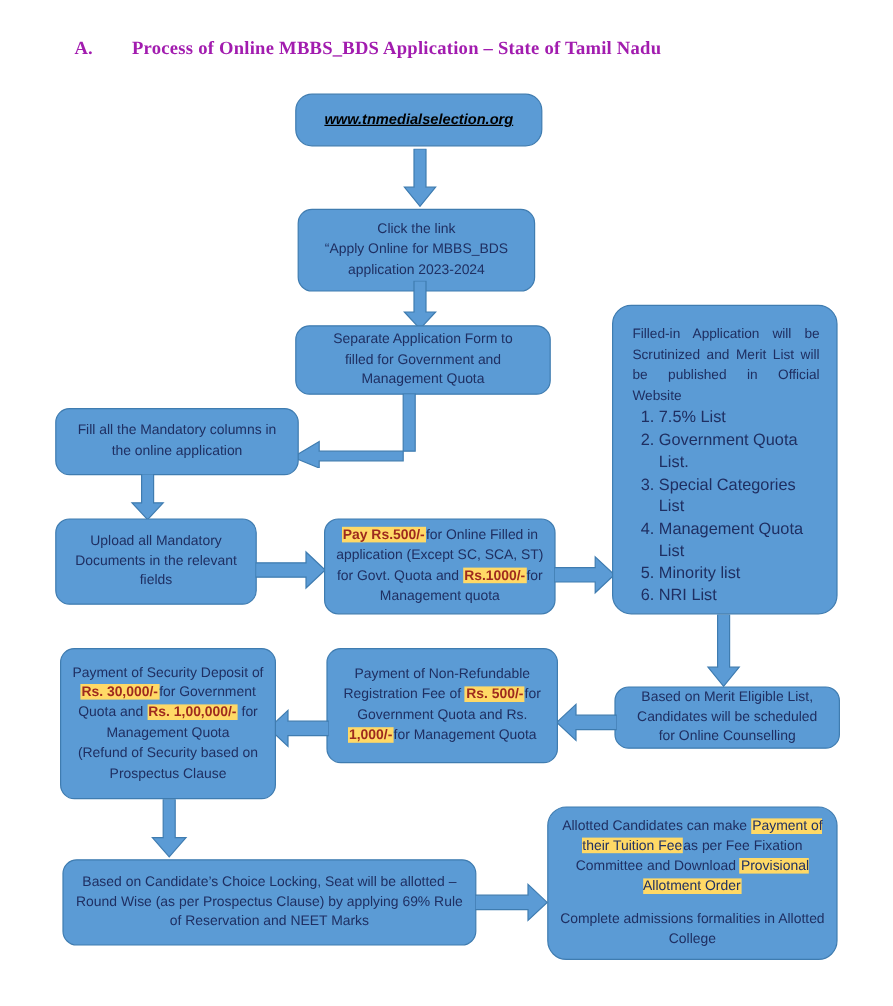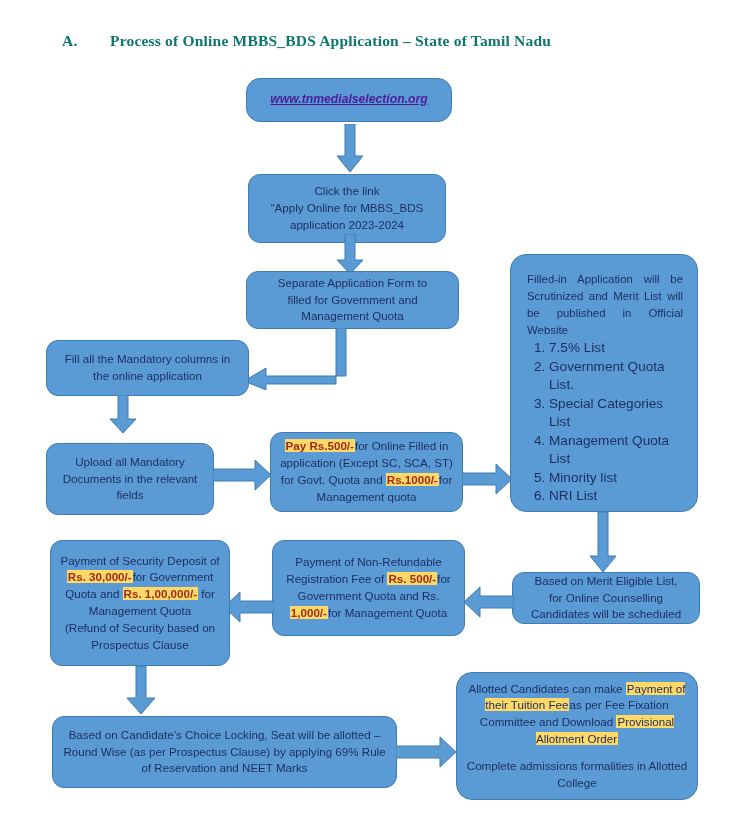--- a/index.html
+++ b/index.html
@@ -17,21 +17,21 @@
     background: #ffffff;
     overflow: hidden;
   }
   .title {
     position: absolute;
     left: 62px;
     top: 32px;
     font-family: "Liberation Serif", serif;
     font-size: 15.5px;
     font-weight: bold;
-    color: #0f766e;
+    color: #a21caf;
     letter-spacing: 0.2px;
     white-space: nowrap;
   }
   .title .marker {
     display: inline-block;
     width: 48px;
   }
   .box {
     position: absolute;
     box-sizing: border-box;
@@ -48,21 +48,21 @@
     text-align: center;
     padding: 6px 9px;
     box-shadow: 0 0 0 0 rgba(0,0,0,0);
   }
   .box.radius-lg { border-radius: 16px; }
   .box .line { width: 100%; }
   .url-box {
     border-radius: 14px;
   }
   .url-text {
-    color: #4c1d95;
+    color: #000000;
     font-weight: bold;
     font-style: italic;
     text-decoration: underline;
     font-size: 12.2px;
   }
   .hl {
     background: #ffd966;
     color: #9e2a1e;
     font-weight: bold;
     padding: 0 1px;
@@ -147,21 +147,21 @@
     <span class="line">Fill all the Mandatory columns in</span>
     <span class="line">the online application</span>
   </div>
 
   <div class="arrow" style="left:108px; top:395px;">
     <svg width="30" height="40" viewBox="0 0 30 40">
       <polygon points="10,0 20,0 20,24 28,24 15,38 2,24 10,24" fill="#5b9bd5" stroke="#3f7cb0" stroke-width="1"></polygon>
     </svg>
   </div>
 
-  <div class="box" style="left:46px; top:443px; width:168px; height:72px;">
+  <div class="box" style="left:46px; top:432px; width:168px; height:72px;">
     <span class="line">Upload all Mandatory</span>
     <span class="line">Documents in the relevant</span>
     <span class="line">fields</span>
   </div>
 
   <div class="arrow" style="left:213px; top:458px;">
     <svg width="60" height="34" viewBox="0 0 60 34">
       <polygon points="0,11 42,11 42,2 58,17 42,32 42,23 0,23" fill="#5b9bd5" stroke="#3f7cb0" stroke-width="1"></polygon>
     </svg>
   </div>
@@ -189,22 +189,22 @@
   </div>
 
   <div class="arrow" style="left:588px; top:512px;">
     <svg width="30" height="62" viewBox="0 0 30 62">
       <polygon points="10,0 20,0 20,44 28,44 15,60 2,44 10,44" fill="#5b9bd5" stroke="#3f7cb0" stroke-width="1"></polygon>
     </svg>
   </div>
 
   <div class="box" style="left:512px; top:572px; width:188px; height:52px;">
     <span class="line">Based on Merit Eligible List,</span>
+    <span class="line">Candidates will be scheduled</span>
     <span class="line">for Online Counselling</span>
-    <span class="line">Candidates will be scheduled</span>
   </div>
 
   <div class="arrow" style="left:464px; top:585px;">
     <svg width="50" height="34" viewBox="0 0 50 34">
       <polygon points="50,11 16,11 16,2 0,17 16,32 16,23 50,23" fill="#5b9bd5" stroke="#3f7cb0" stroke-width="1"></polygon>
     </svg>
   </div>
 
   <div class="box" style="left:272px; top:540px; width:193px; height:96px;">
     <span class="line"><span>Payment of Non-Refundable Registration Fee of </span><span class="hl">Rs. 500/-</span><span>for Government Quota and Rs. </span><span class="hl">1,000/-</span><span>for Management Quota</span></span>

